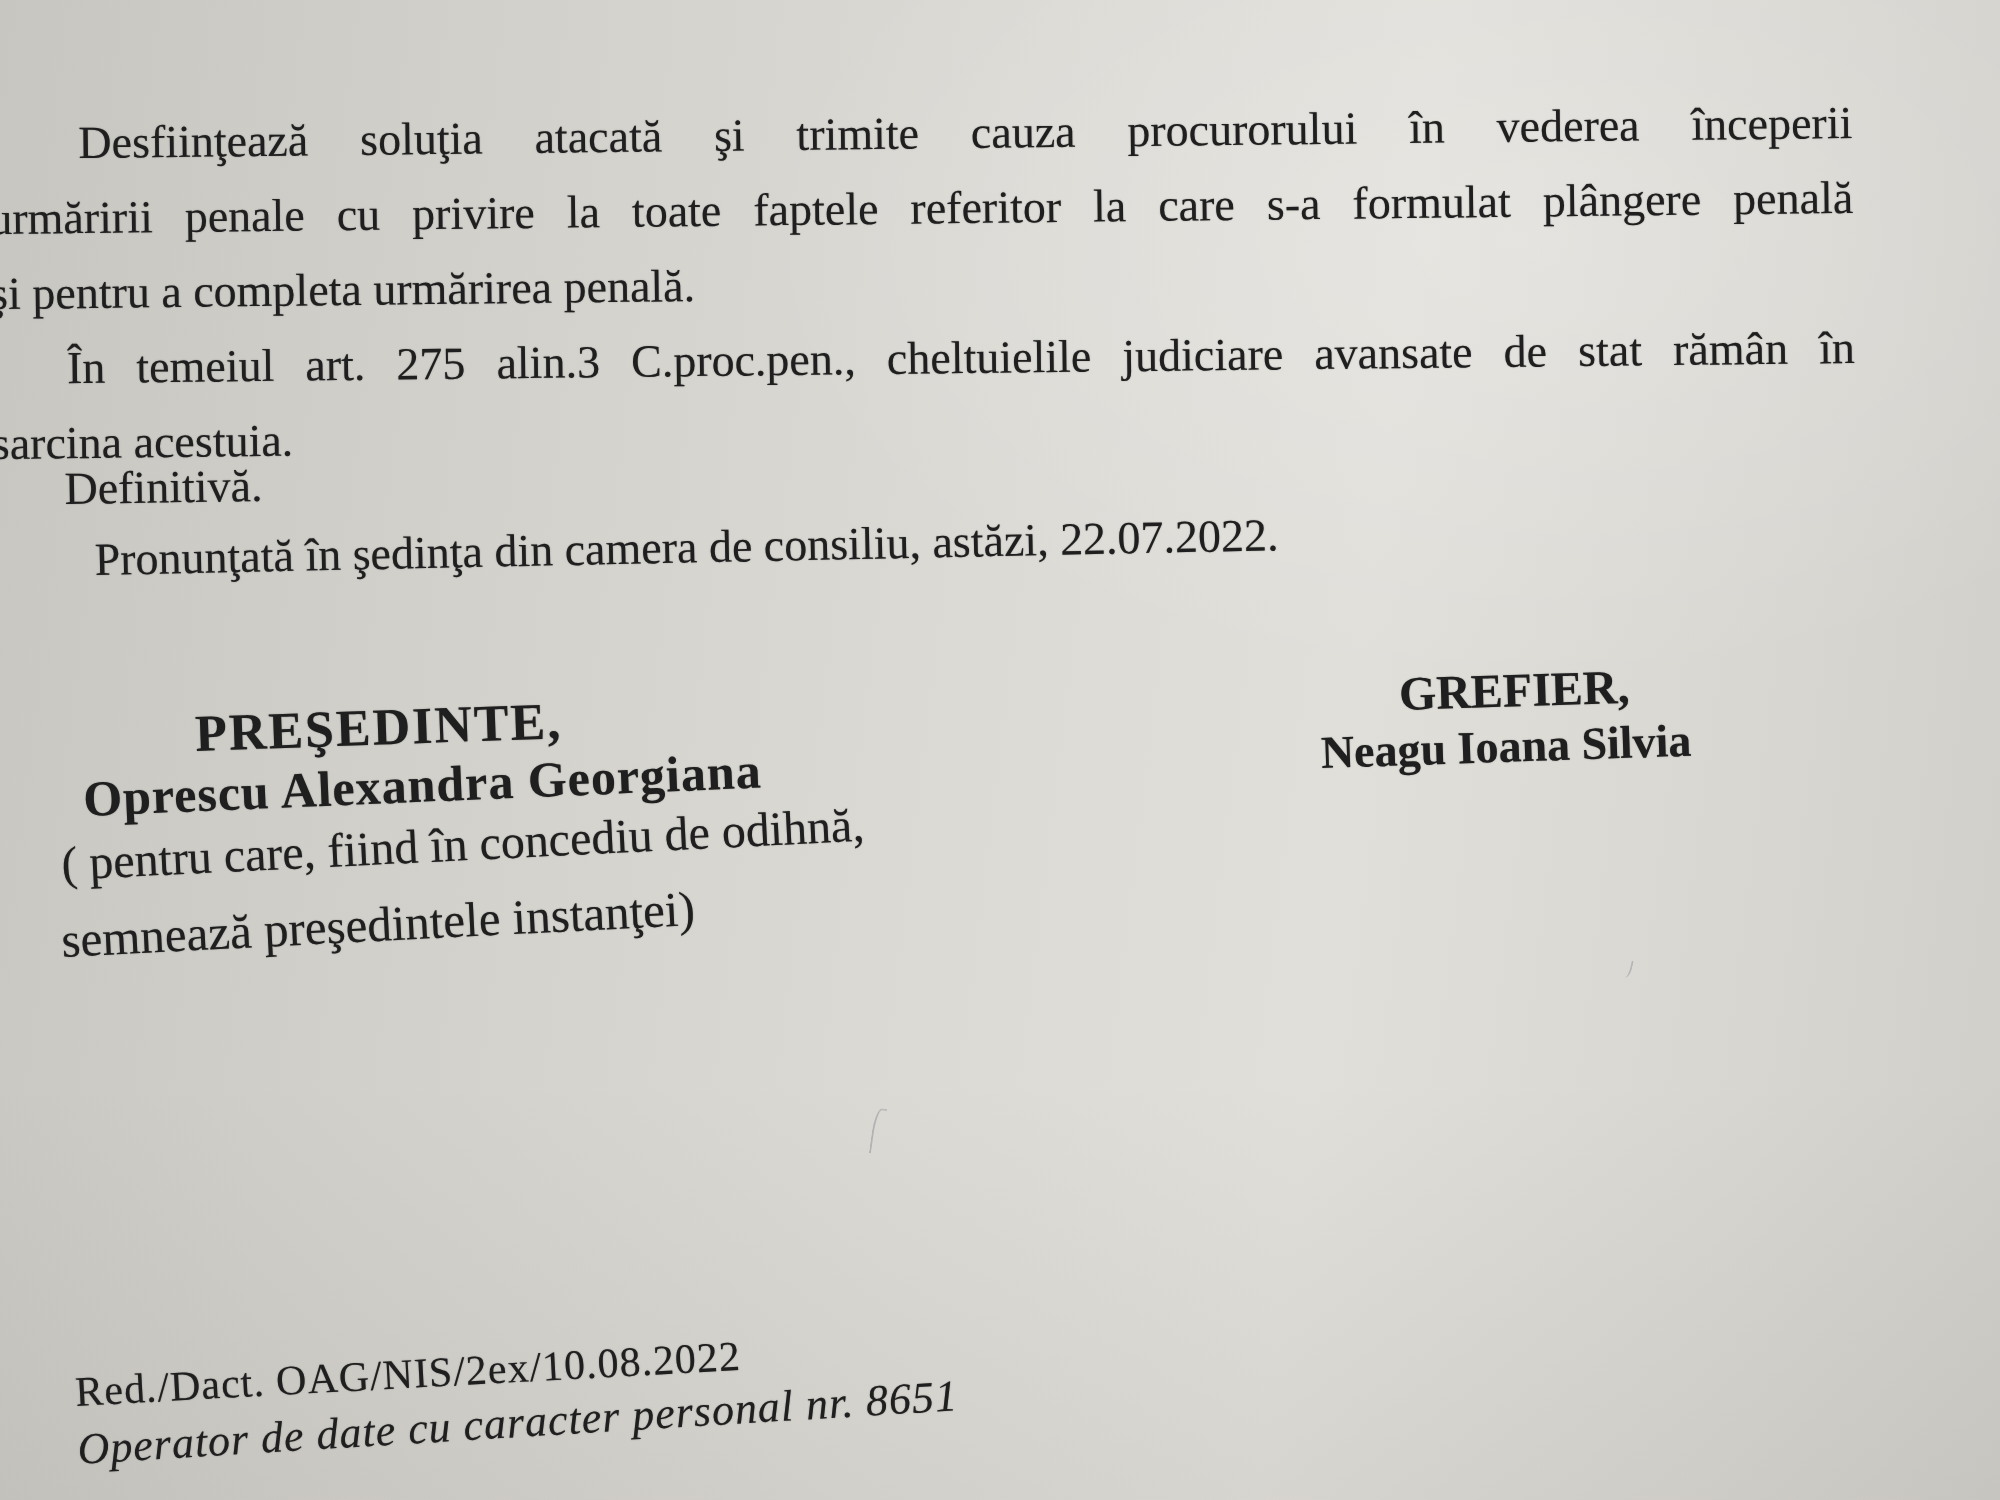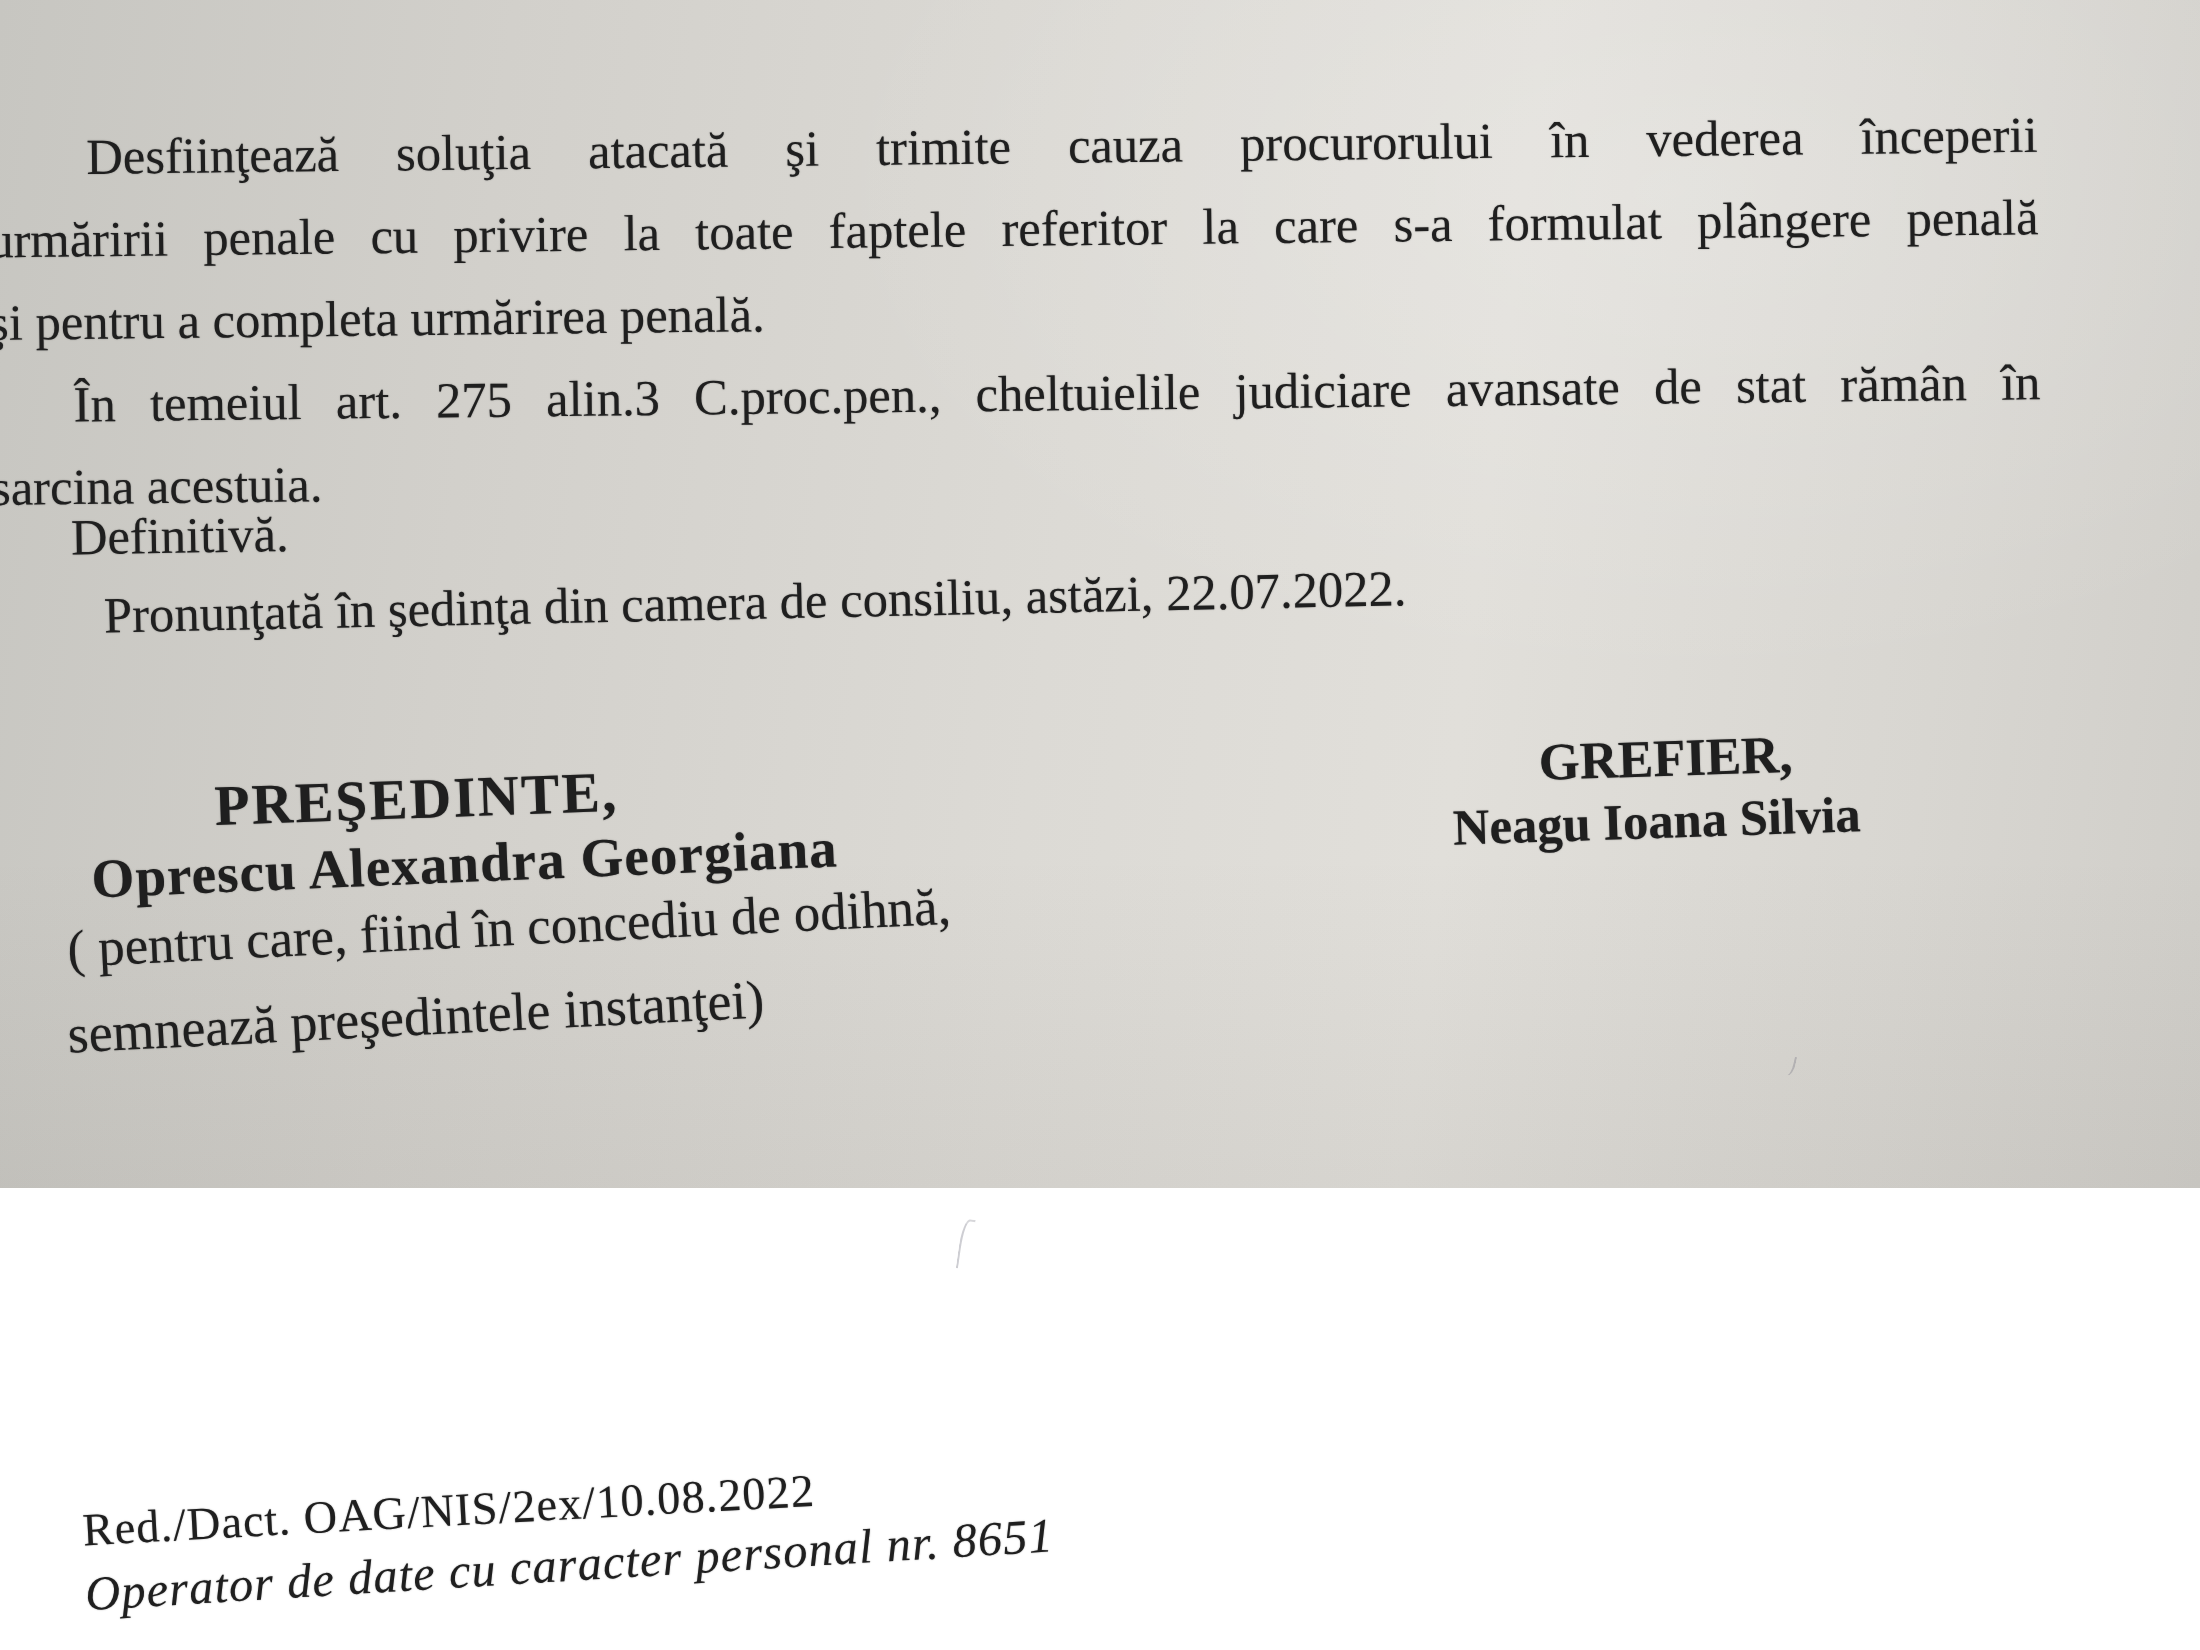--- a/index.html
+++ b/index.html
@@ -5,21 +5,21 @@
   html, body {
     margin: 0;
     padding: 0;
     width: 2000px;
     height: 1500px;
     overflow: hidden;
   }
   .paper {
     position: relative;
     width: 2000px;
-    height: 1080px;
+    height: 1500px;
     background:
       radial-gradient(ellipse 1200px 700px at 76% 16%, rgba(255,255,255,0.20), rgba(255,255,255,0) 65%),
       linear-gradient(180deg, rgba(0,0,0,0) 72%, rgba(80,76,70,0.07) 100%),
       linear-gradient(97deg, #c7c6c1 0%, #d2d0cb 22%, #dcdad5 48%, #e1dfda 66%, #d8d6d1 86%, #d0cec9 100%);
     font-family: "Liberation Serif", "DejaVu Serif", serif;
     color: #1f1f1f;
   }
   .txt {
     position: absolute;
     white-space: nowrap;

